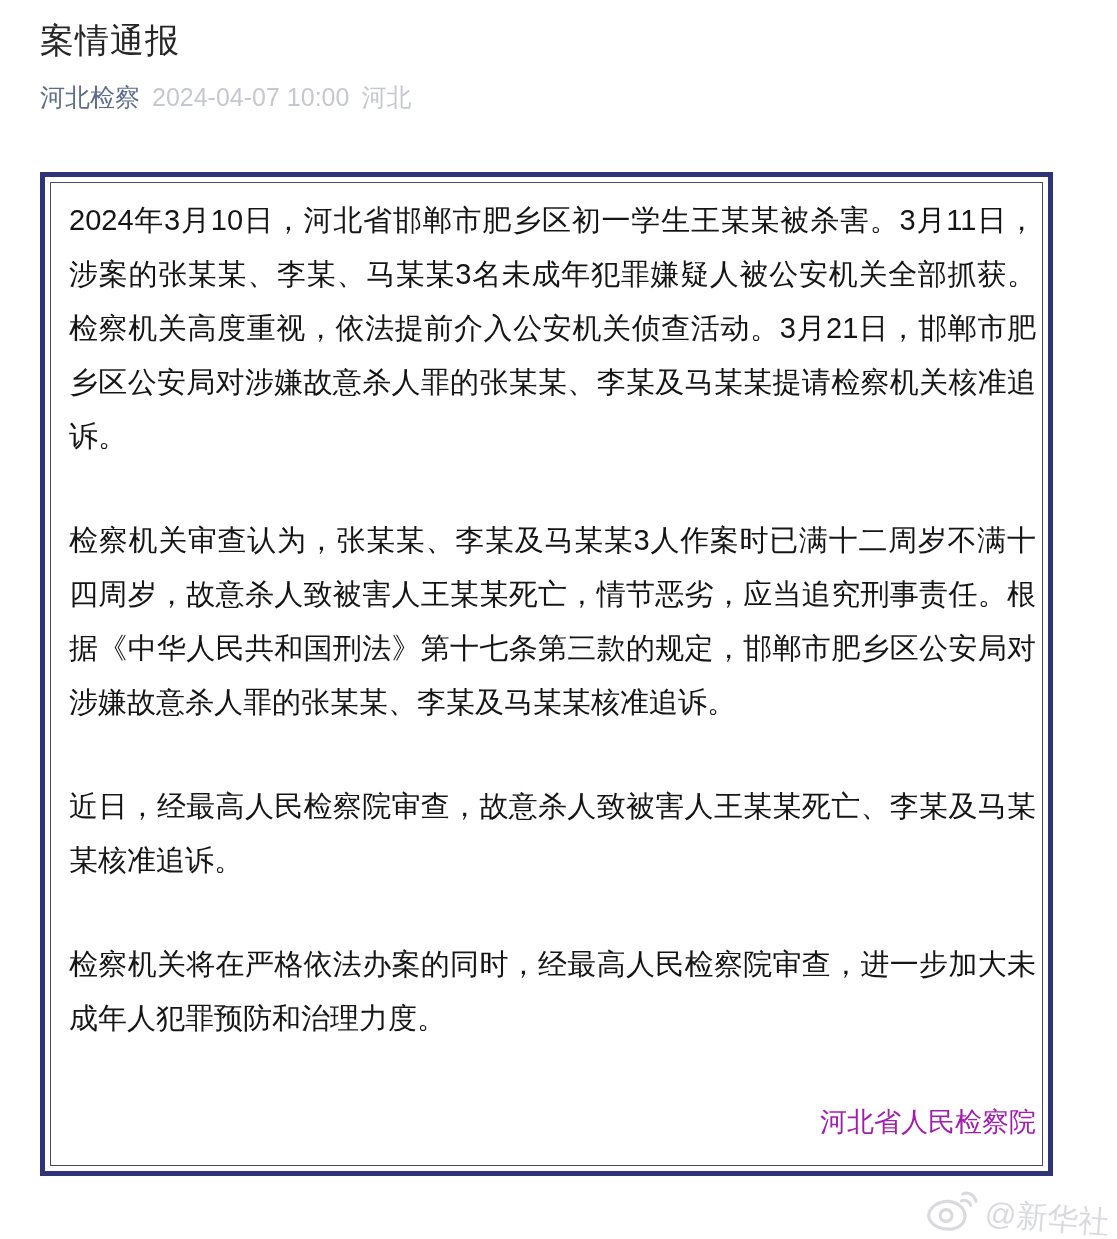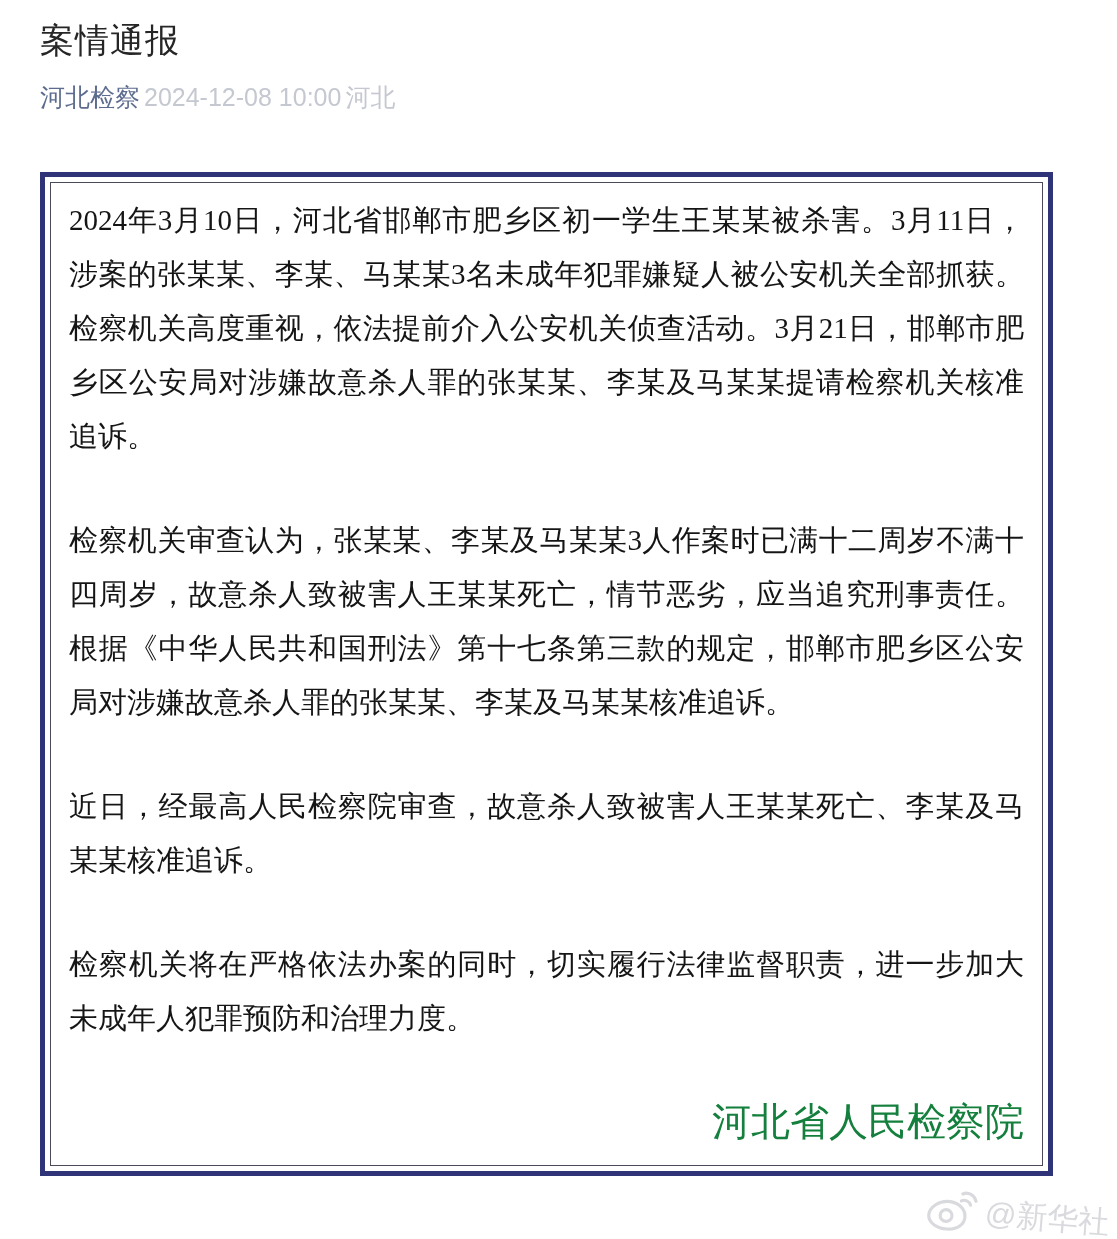--- a/index.html
+++ b/index.html
@@ -21,62 +21,61 @@
     font-size: 34px;
     font-weight: 500;
     color: #262626;
     letter-spacing: 1px;
     margin: 8px 0 20px 0;
     line-height: 1.2;
   }
   .meta-row {
     display: flex;
     align-items: baseline;
-    gap: 4px;
+    gap: 12px;
     font-size: 25px;
     margin-bottom: 58px;
   }
   .meta-source {
     color: #5d6c8e;
     cursor: pointer;
     text-decoration: none;
   }
   .meta-time, .meta-location {
     color: #c5c8d0;
   }
   .notice-box {
     width: 1013px;
     border: 5px solid #2f3377;
     padding: 5px;
     box-sizing: border-box;
   }
   .notice-inner {
     border: 1px solid #4a4a58;
-    padding: 10px 18px 16px 18px;
-    font-family: Liberation Serif, serif;
+    padding: 10px 6px 16px 18px;
   }
   .para {
     font-size: 29px;
     line-height: 54px;
     color: #151515;
     text-align: justify;
     margin: 0 0 50px 0;
   }
   .para:last-of-type {
     margin-bottom: 50px;
   }
   .signature-wrap {
     text-align: right;
   }
   .signature {
     display: inline-block;
     text-align: center;
-    font-size: 39px;
+    font-size: 27px;
     line-height: 54px;
-    color: #15803d;
+    color: #a21caf;
   }
   .watermark {
     position: absolute;
     right: 8px;
     bottom: 2px;
     display: flex;
     align-items: center;
     gap: 8px;
     color: #d9dade;
     font-size: 31px;
@@ -91,34 +90,34 @@
 </style>
 </head>
 <body>
 
 <div class="page">
 
   <h1 class="page-title">案情通报</h1>
 
   <div class="meta-row">
     <span class="meta-source">河北检察</span>
-    <span class="meta-time">2024-12-08 10:00</span>
+    <span class="meta-time">2024-04-07 10:00</span>
     <span class="meta-location">河北</span>
   </div>
 
   <div class="notice-box">
     <div class="notice-inner">
 
       <p class="para">2024年3月10日，河北省邯郸市肥乡区初一学生王某某被杀害。3月11日，涉案的张某某、李某、马某某3名未成年犯罪嫌疑人被公安机关全部抓获。检察机关高度重视，依法提前介入公安机关侦查活动。3月21日，邯郸市肥乡区公安局对涉嫌故意杀人罪的张某某、李某及马某某提请检察机关核准追诉。</p>
 
       <p class="para">检察机关审查认为，张某某、李某及马某某3人作案时已满十二周岁不满十四周岁，故意杀人致被害人王某某死亡，情节恶劣，应当追究刑事责任。根据《中华人民共和国刑法》第十七条第三款的规定，邯郸市肥乡区公安局对涉嫌故意杀人罪的张某某、李某及马某某核准追诉。</p>
 
       <p class="para">近日，经最高人民检察院审查，故意杀人致被害人王某某死亡、李某及马某某核准追诉。</p>
 
-      <p class="para">检察机关将在严格依法办案的同时，切实履行法律监督职责，进一步加大未成年人犯罪预防和治理力度。</p>
+      <p class="para">检察机关将在严格依法办案的同时，经最高人民检察院审查，进一步加大未成年人犯罪预防和治理力度。</p>
 
       <div class="signature-wrap">
         <div class="signature">
           <div>河北省人民检察院</div>
         </div>
       </div>
 
     </div>
   </div>
 

